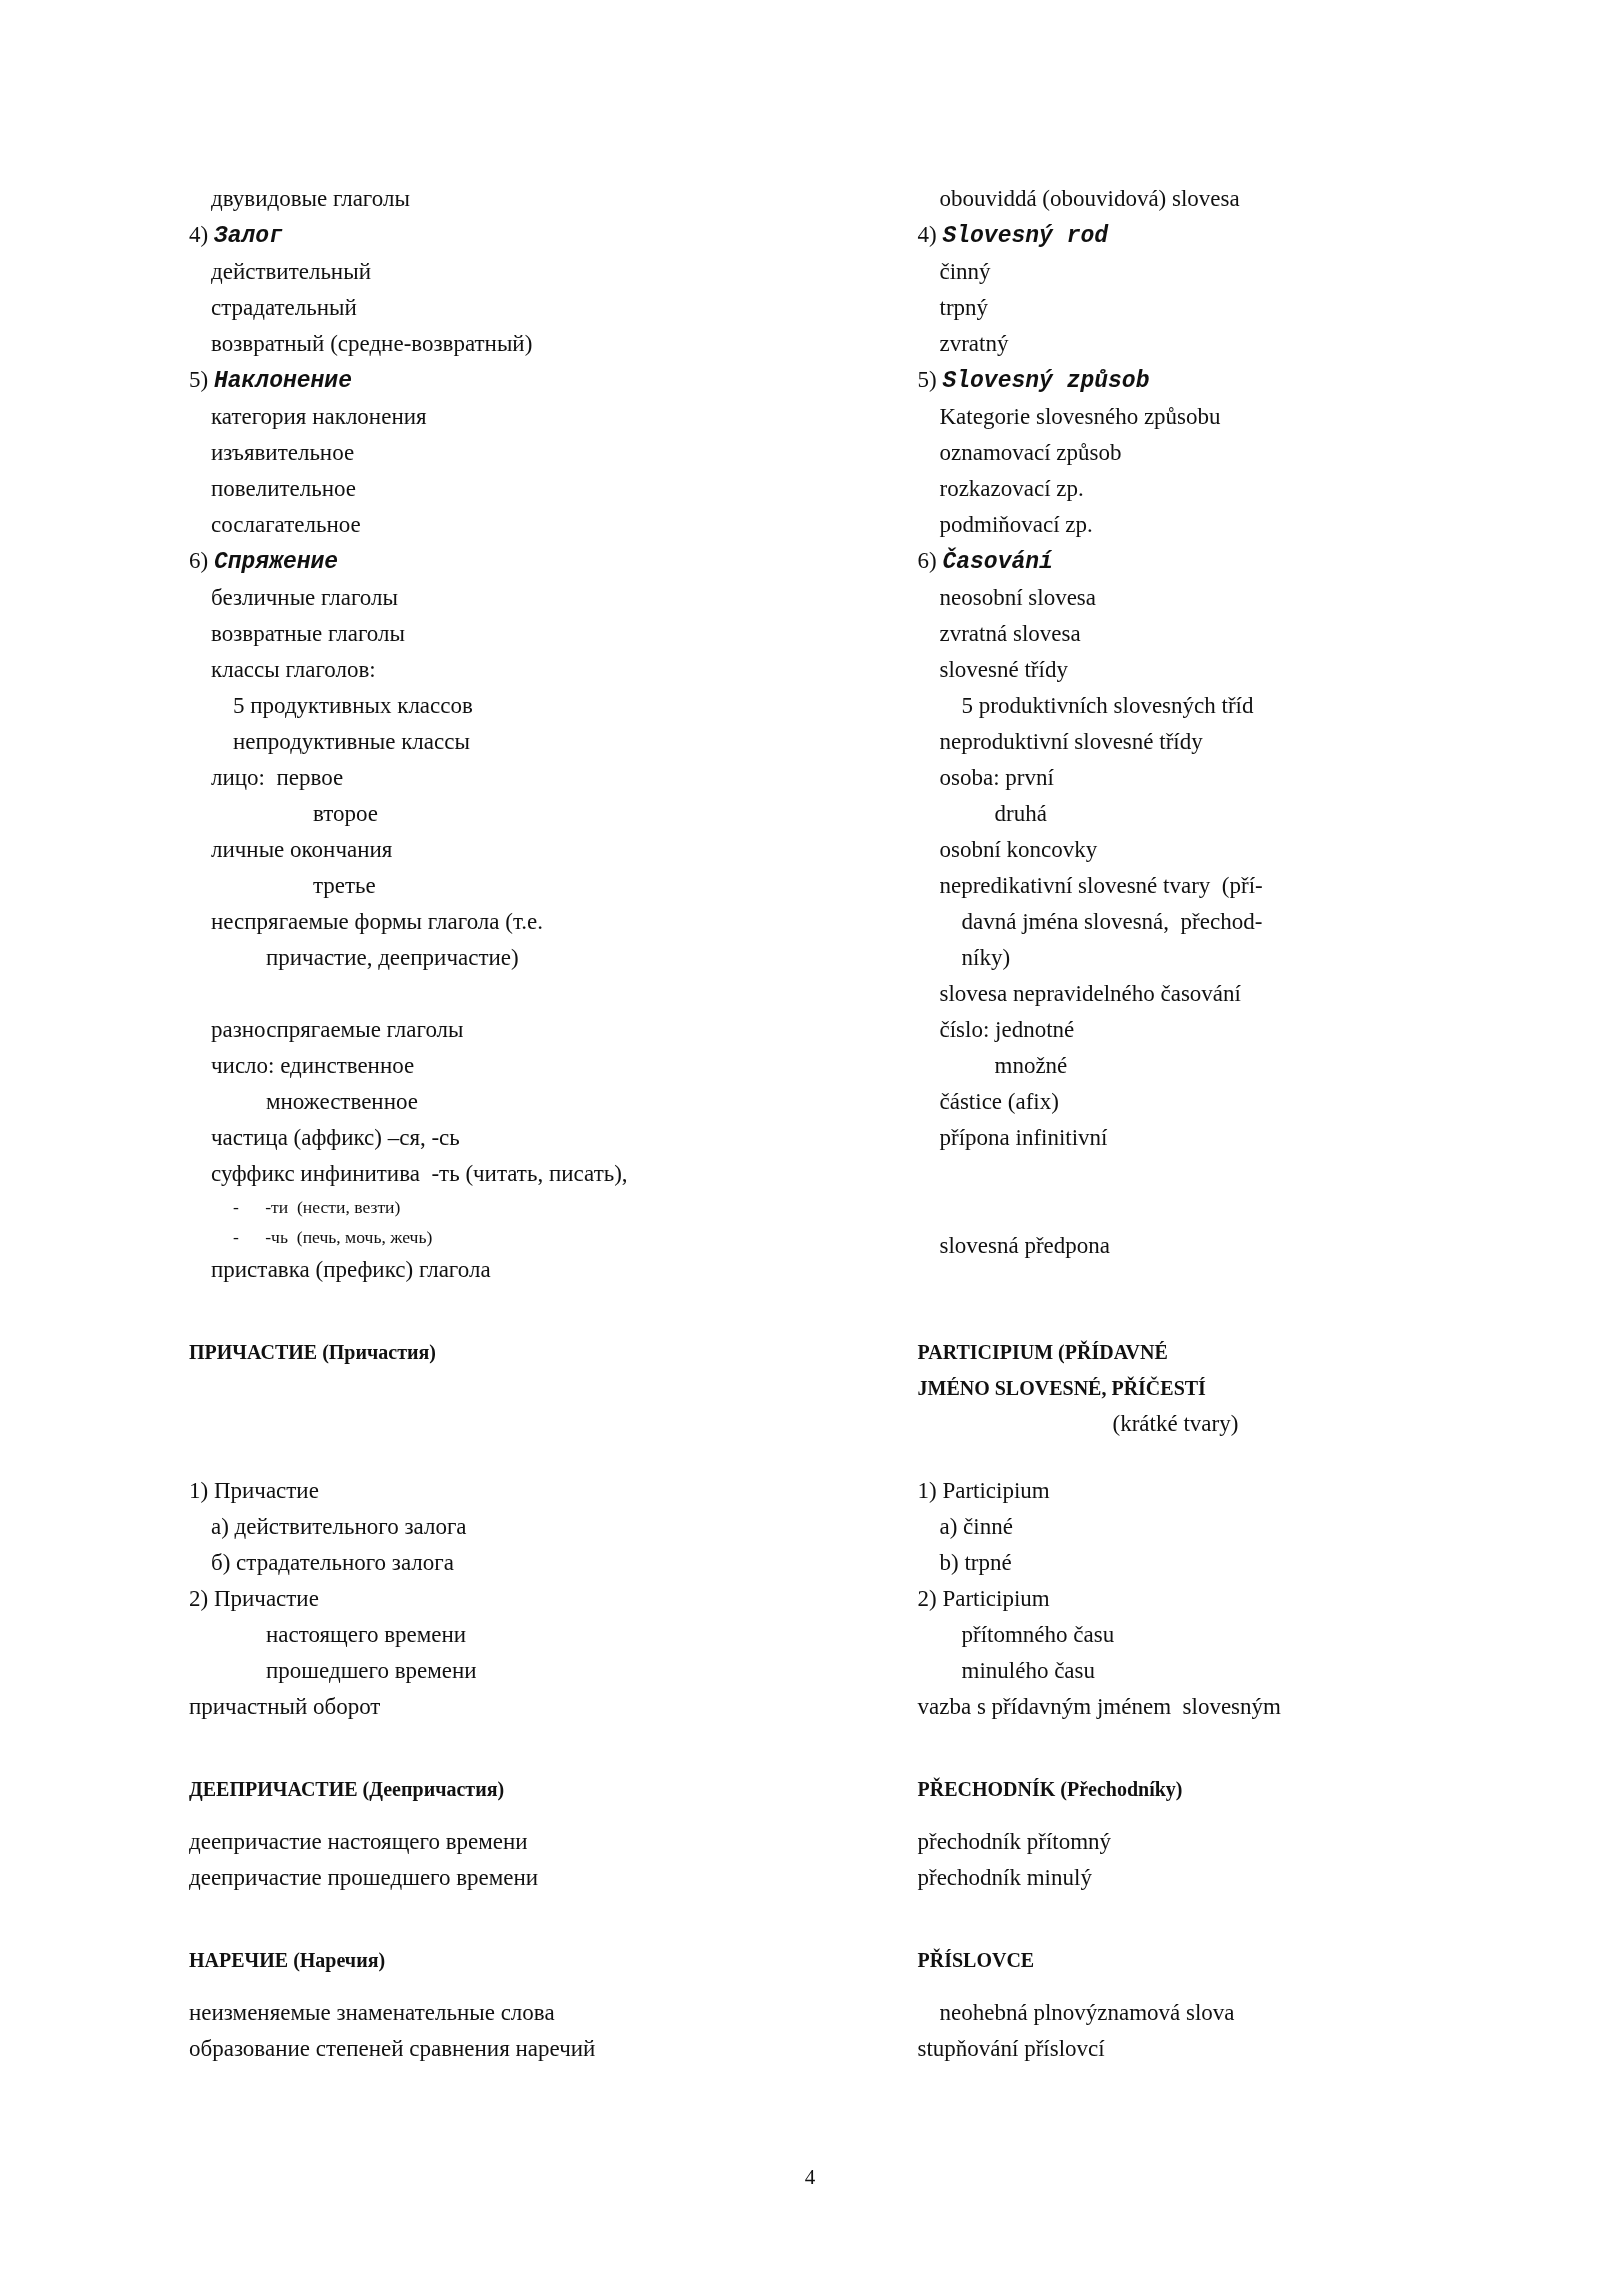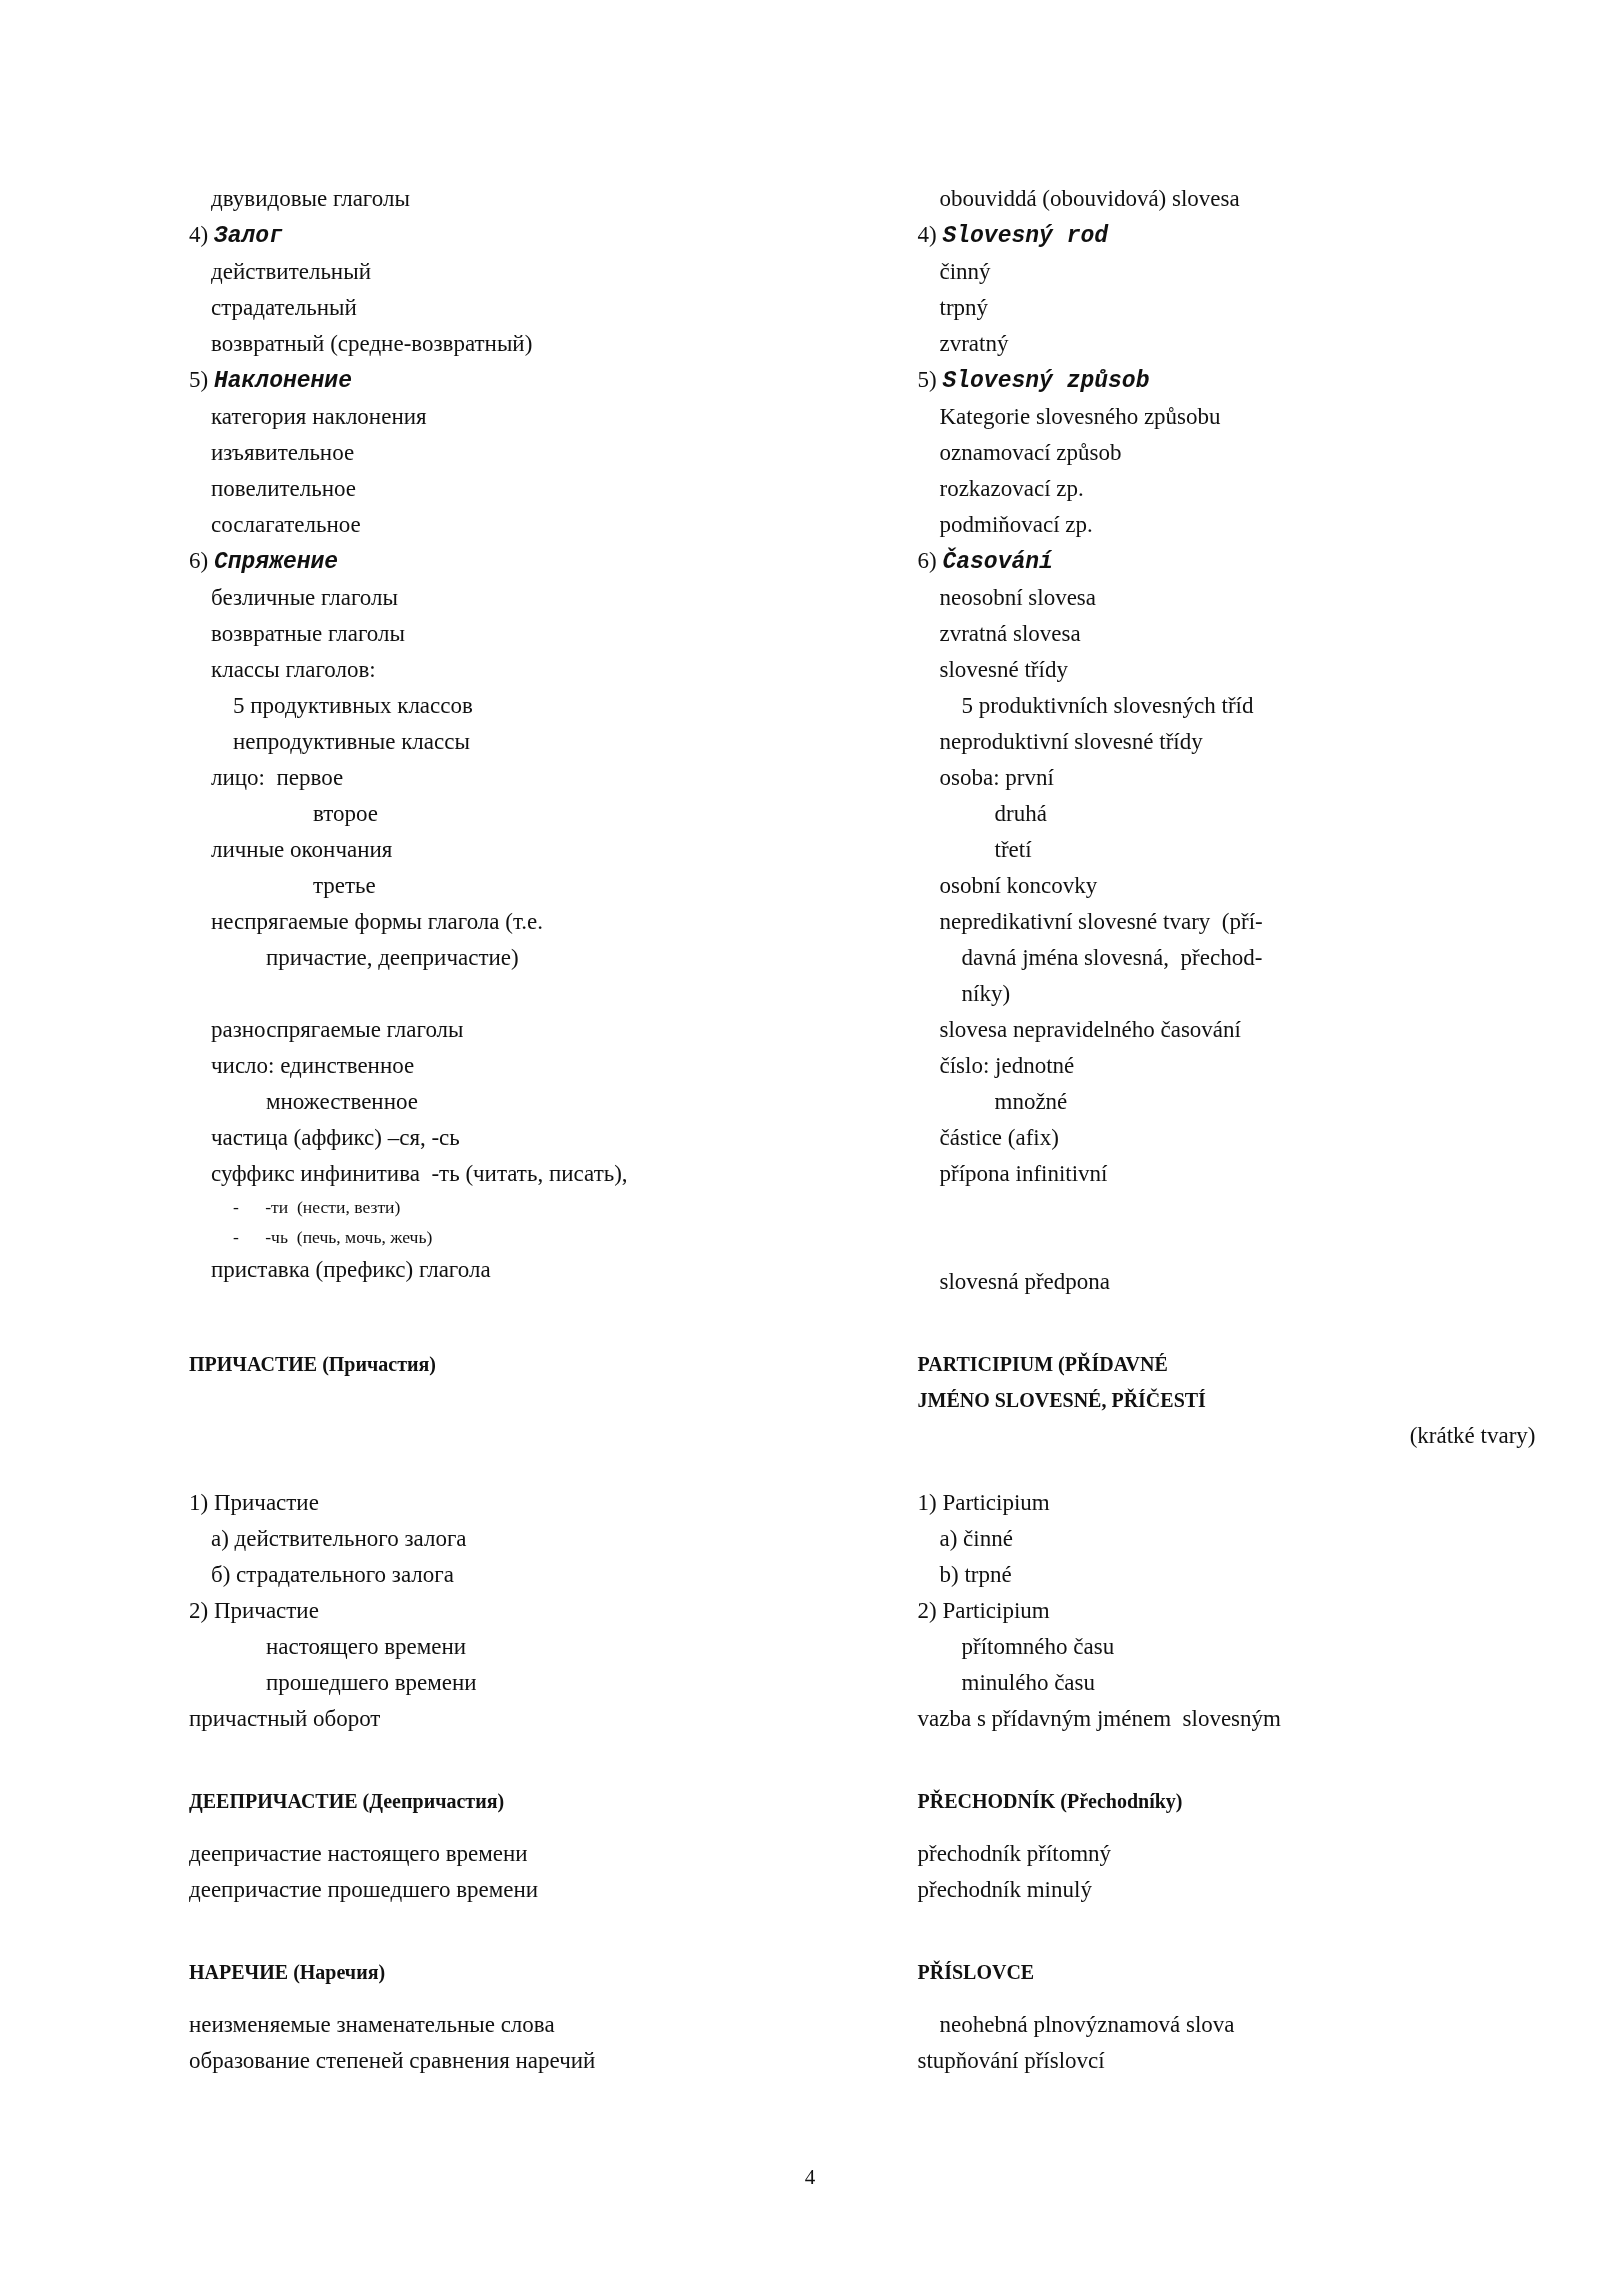--- a/index.html
+++ b/index.html
@@ -61,21 +61,21 @@
     line-height: 36px;
   }
   .gap-s { height: 17px; }
   .gap-m { height: 31px; }
   .gap-l { height: 46px; }
   .i1 { padding-left: 0px; }
   .i2 { padding-left: 22px; }
   .i3 { padding-left: 44px; }
   .i4 { padding-left: 77px; }
   .i5 { padding-left: 124px; }
-  .right-shift { padding-left: 195px; text-align: right; }
+  .right-shift { padding-left: 195px; }
   .pagenum {
     position: absolute;
     top: 2165px;
     left: 0;
     width: 1620px;
     text-align: center;
     font-size: 21px;
   }
 </style>
 </head>
@@ -134,21 +134,20 @@
             <div class="ln i2">rozkazovací zp.</div>
             <div class="ln i2">podmiňovací zp.</div>
             <div class="ln i1"><span>6) </span><span class="ital">Časování</span></div>
             <div class="ln i2">neosobní slovesa</div>
             <div class="ln i2">zvratná slovesa</div>
             <div class="ln i2">slovesné třídy</div>
             <div class="ln i3">5 produktivních slovesných tříd</div>
             <div class="ln i2">neproduktivní slovesné třídy</div>
             <div class="ln i2">osoba: první</div>
             <div class="ln i4">druhá</div>
-            <div class="ln i4">třetí</div>
             <div class="ln i2">osobní koncovky</div>
             <div class="ln i2">nepredikativní slovesné tvary  (pří-</div>
             <div class="ln i3">davná jména slovesná,  přechod-</div>
             <div class="ln i3">níky)</div>
             <div class="ln i2">slovesa nepravidelného časování</div>
             <div class="ln i2">číslo: jednotné</div>
             <div class="ln i4">množné</div>
             <div class="ln i2">částice (afix)</div>
             <div class="ln i2">přípona infinitivní</div>
             <div class="ln">&nbsp;</div>

